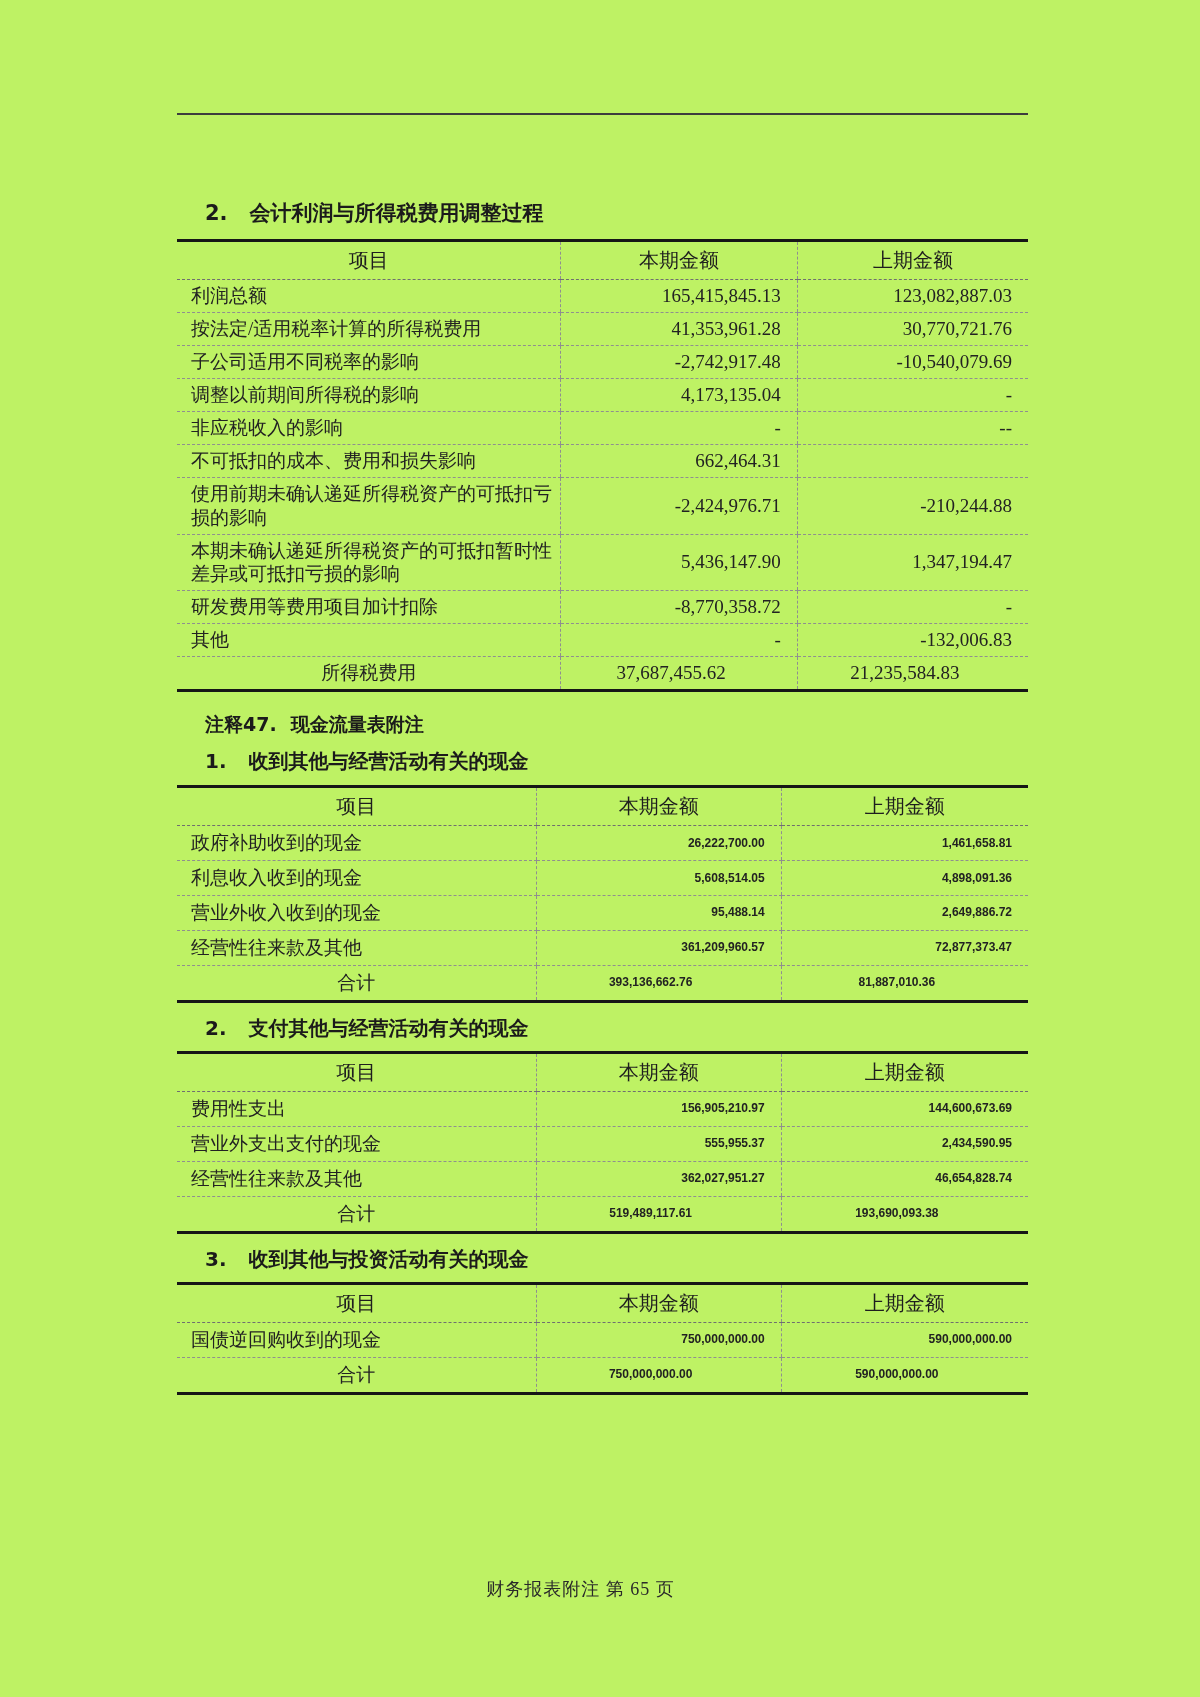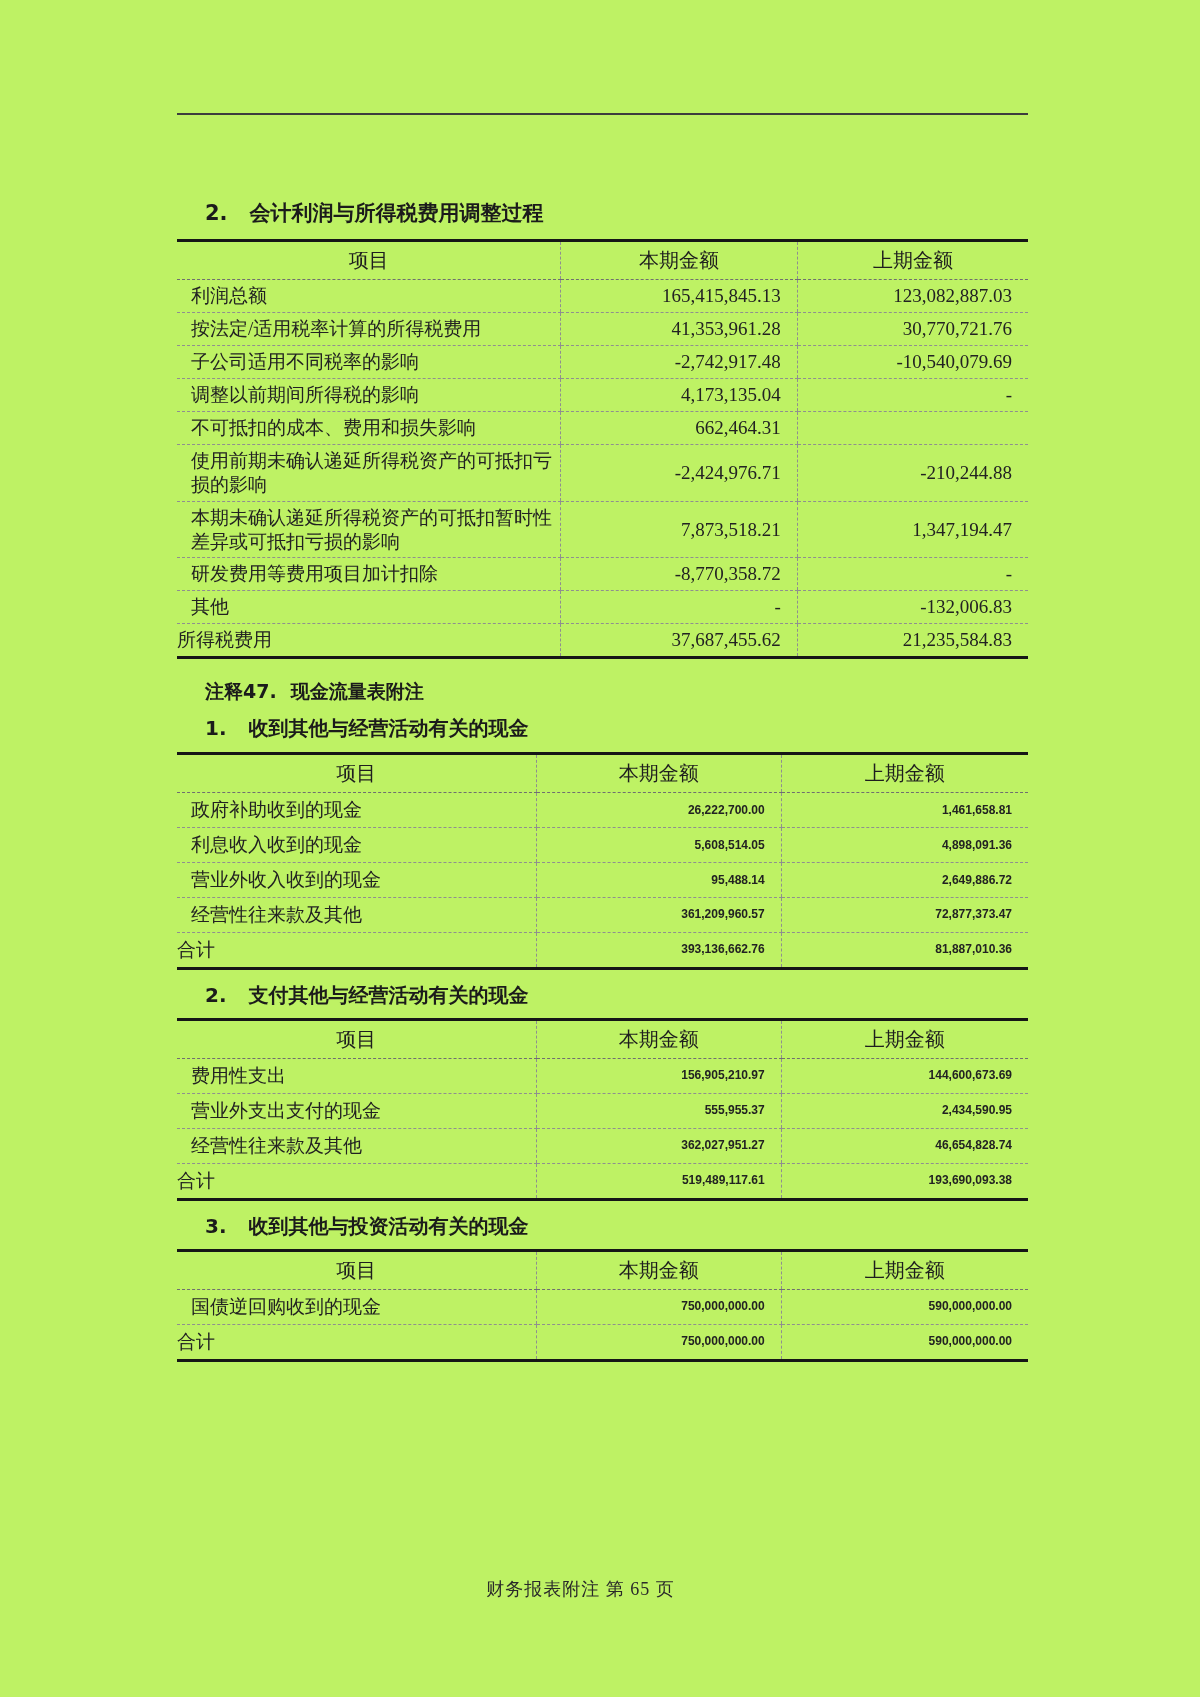--- a/index.html
+++ b/index.html
@@ -32,29 +32,29 @@
   .t4 { margin-top:11px; }
 
   .fin-table th {
     font-weight:normal; font-size:20px; color:#1e1e1e;
     padding:5px 2px; border-bottom:1px dashed #6f6f6f;
   }
   .fin-table td {
     font-size:19px; line-height:1.26; color:#222;
     padding:4px 0; border-bottom:1px dashed #8f8f8f;
   }
-  .fin-table tbody tr:last-child td { border-bottom:none; }
+  .fin-table tbody tr:last-child td { border-bottom:none;text-align:center; }
   .fin-table th + th, .fin-table td + td { border-left:1px dashed #8f8f8f; }
 
   .fin-table td.label { text-align:left; padding-left:14px; }
   .fin-table td.num   { text-align:right; padding-right:16px; }
   .serif-nums td.num  { font-family:"Liberation Serif", serif; }
   .sans-nums  td      { padding-top:5px; padding-bottom:5px;font-family:Liberation Serif, serif; }
   .sans-nums  td.num  { font-family:"Liberation Sans", sans-serif; font-size:12px;font-weight:bold; }
-  .fin-table tr.total td.label { text-align:left; padding-left:0; }
+  .fin-table tr.total td.label { text-align:center; padding-left:0; }
 
   .t1 col.c1{width:45.1%} .t1 col.c2{width:27.8%} .t1 col.c3{width:27.1%}
   .t234 col.c1{width:42.2%} .t234 col.c2{width:28.8%} .t234 col.c3{width:29%}
 
   .footer {
     position:absolute; top:1577px; left:177px; width:851px;
     box-sizing:border-box; padding-right:44px;
     text-align:center; font-size:18px; letter-spacing:1px; color:#2a2a2a;
   }
 </style>
@@ -98,32 +98,37 @@
           <td class="label">子公司适用不同税率的影响</td>
           <td class="num">-2,742,917.48</td>
           <td class="num">-10,540,079.69</td>
         </tr>
         <tr>
           <td class="label">调整以前期间所得税的影响</td>
           <td class="num">4,173,135.04</td>
           <td class="num">-</td>
         </tr>
         <tr>
+          <td class="label">非应税收入的影响</td>
+          <td class="num">-</td>
+          <td class="num">--</td>
+        </tr>
+        <tr>
           <td class="label">不可抵扣的成本、费用和损失影响</td>
           <td class="num">662,464.31</td>
           <td class="num"></td>
         </tr>
         <tr>
           <td class="label">使用前期未确认递延所得税资产的可抵扣亏损的影响</td>
           <td class="num">-2,424,976.71</td>
           <td class="num">-210,244.88</td>
         </tr>
         <tr>
           <td class="label">本期未确认递延所得税资产的可抵扣暂时性差异或可抵扣亏损的影响</td>
-          <td class="num">7,873,518.21</td>
+          <td class="num">5,436,147.90</td>
           <td class="num">1,347,194.47</td>
         </tr>
         <tr>
           <td class="label">研发费用等费用项目加计扣除</td>
           <td class="num">-8,770,358.72</td>
           <td class="num">-</td>
         </tr>
         <tr>
           <td class="label">其他</td>
           <td class="num">-</td>

